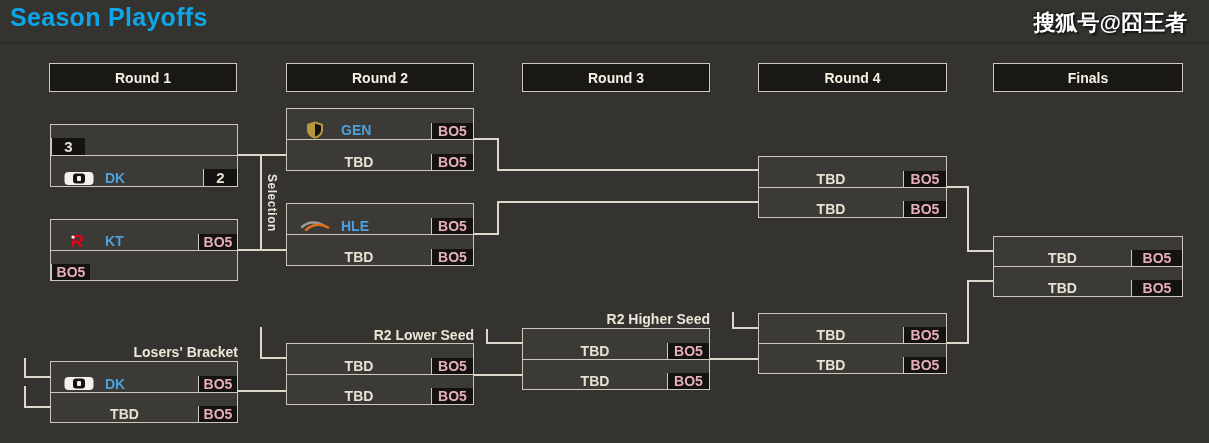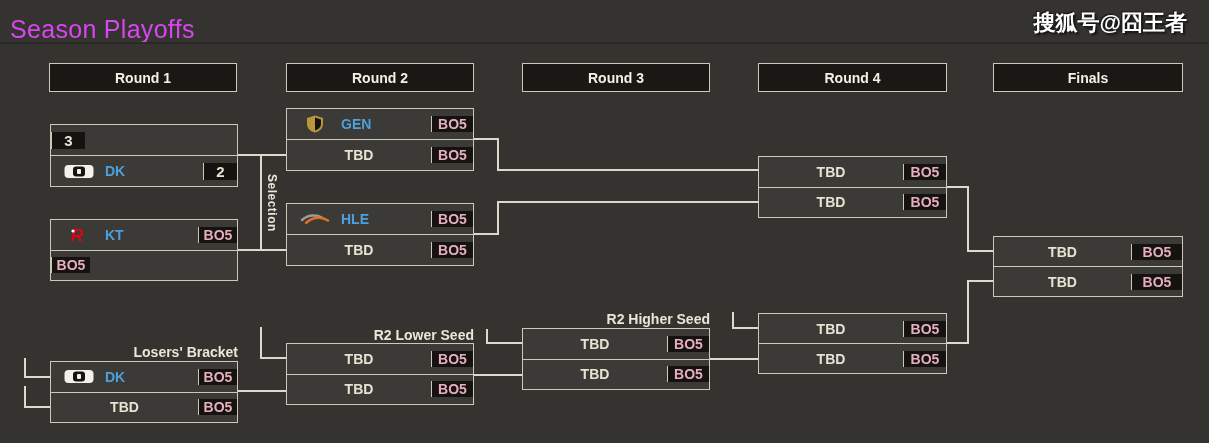--- a/index.html
+++ b/index.html
@@ -1,28 +1,28 @@
 <!DOCTYPE html>
 <html><head>
 <meta charset="utf-8">
 <style>
   html,body{margin:0;padding:0;background:#34332f;}
   #stage{position:relative;width:1209px;height:443px;background:#34332f;overflow:hidden;
          font-family:"Liberation Sans",sans-serif;}
-  .title{position:absolute;left:10px;top:15px;font-size:25px;font-weight:400;
-         color:#d946ef;letter-spacing:.3px;}
+  .title{position:absolute;left:10px;top:3px;font-size:25px;font-weight:700;
+         color:#0ea5e9;letter-spacing:.3px;}
   .wm{position:absolute;right:22px;top:8px;font-size:22px;font-weight:bold;color:#ffffff;
       text-shadow:2px 2px 2px #141414,-1px -1px 1px #141414;}
   .sep{position:absolute;left:0;top:42px;width:100%;height:2px;background:#2b2a27;}
   .hdr{position:absolute;top:63px;height:29px;background:#191814;border:1px solid #ccc9ba;
        color:#f4f1e4;font-weight:bold;font-size:14px;display:flex;align-items:center;
        justify-content:center;box-sizing:border-box;}
   .match{position:absolute;border:1px solid #ccc9ba;background:#3b3a36;box-sizing:border-box;
          display:flex;flex-direction:column;}
-  .mrow{flex:1;display:flex;align-items:center;min-height:0;}
+  .mrow{flex:1;display:flex;align-items:flex-end;min-height:0;}
   .mrow + .mrow{border-top:1px solid #ccc9ba;}
   .tcell{flex:1;display:flex;align-items:center;overflow:hidden;}
   .tcell.center{justify-content:center;}
   .name{color:#4da0dc;font-weight:bold;font-size:14px;white-space:nowrap;}
   .tbd .name{color:#e6e3d4;}
   .icon{width:36px;display:flex;justify-content:center;align-items:center;margin-left:10px;flex:0 0 36px;}
   .named .name{margin-left:8px;}
   .score{border-left:1px solid #ccc9ba;background:#14130f;display:flex;align-items:center;
          justify-content:center;font-weight:bold;font-size:14px;color:#e8aebd;flex:0 0 auto;}
   .score.num{color:#e6e3d4;font-size:15px;}

